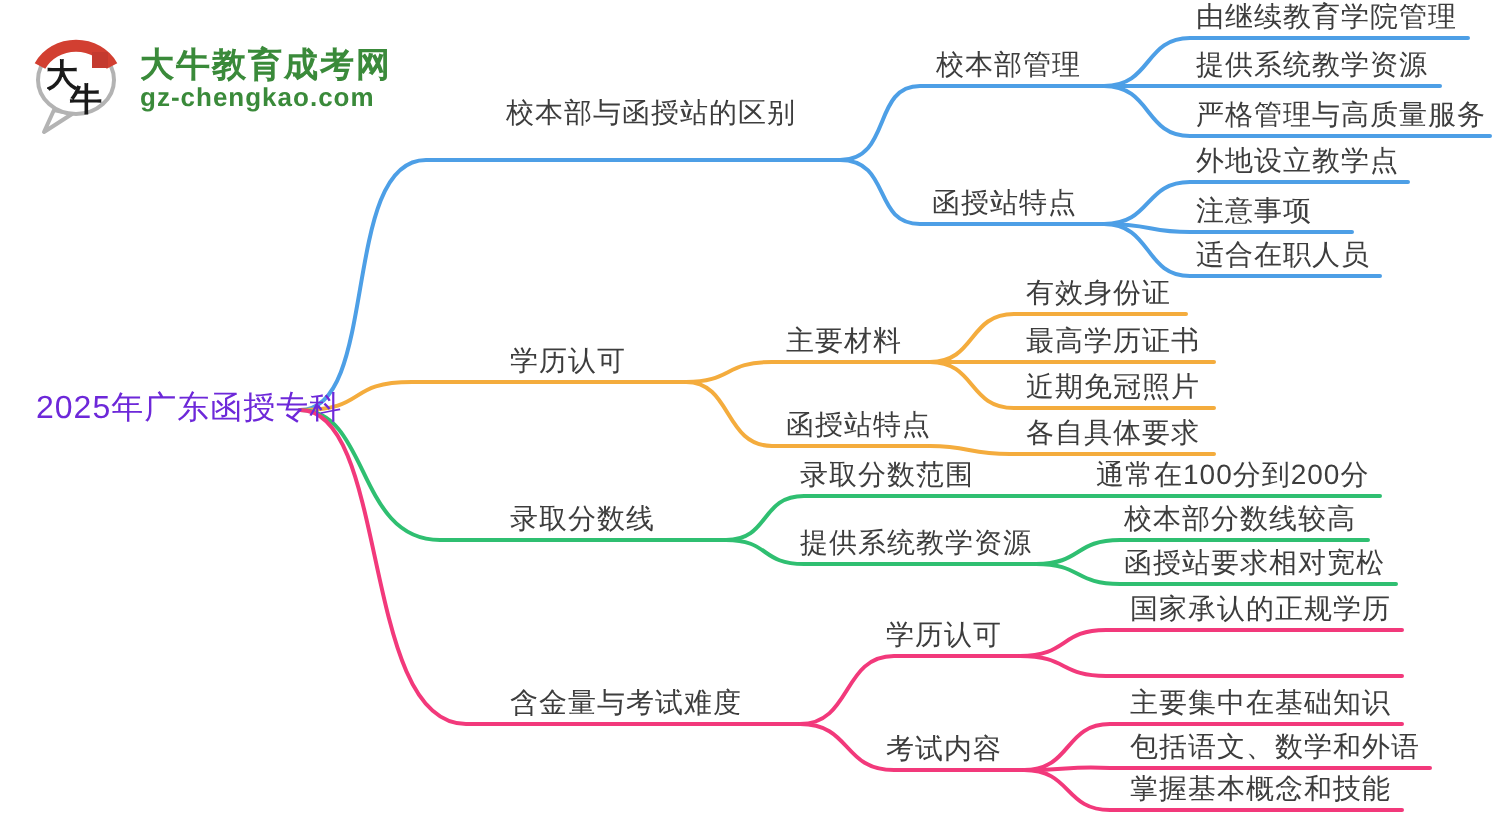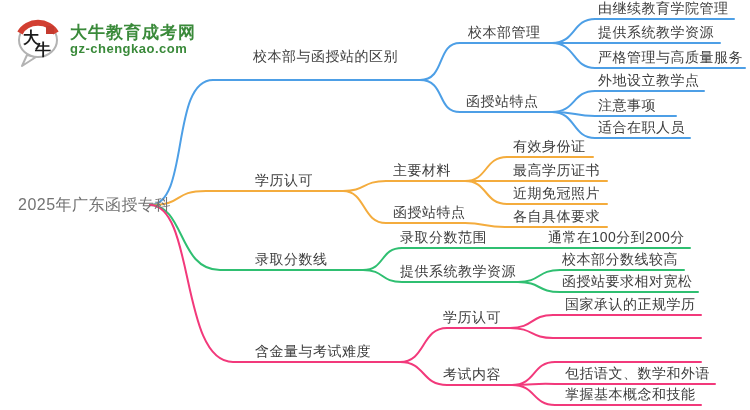--- a/index.html
+++ b/index.html
@@ -6,21 +6,21 @@
   #canvas{
     position:relative;width:750px;height:410px;background:#ffffff;
     font-family:"Liberation Sans","DejaVu Sans",sans-serif;overflow:hidden;
   }
   #wires{position:absolute;left:0;top:0;}
   .lbl{
     position:absolute;font-size:14px;line-height:15px;color:#3d3d3d;
     white-space:nowrap;letter-spacing:0.5px;
   }
   .root-lbl{
-    position:absolute;font-size:16px;line-height:18px;color:#737373;
+    position:absolute;font-size:16px;line-height:18px;color:#6d28d9;
     white-space:nowrap;letter-spacing:0.5px;
   }
   .logo{position:absolute;left:12px;top:12px;display:flex;align-items:center;gap:6px;}
   .logo-text{display:flex;flex-direction:column;line-height:1.15;}
   .logo-title{font-size:17px;font-weight:bold;color:#3a8a3a;letter-spacing:1px;}
   .logo-domain{font-size:13px;font-weight:bold;color:#3a8a3a;letter-spacing:0.5px;}
 </style>
 </head>
 <body>
 
@@ -105,16 +105,17 @@
   <span class="lbl" style="left:400px;top:230px">录取分数范围</span>
   <span class="lbl" style="left:548px;top:230px">通常在100分到200分</span>
   <span class="lbl" style="left:400px;top:264px">提供系统教学资源</span>
   <span class="lbl" style="left:562px;top:252px">校本部分数线较高</span>
   <span class="lbl" style="left:562px;top:274px">函授站要求相对宽松</span>
 
   <span class="lbl" style="left:255px;top:344px">含金量与考试难度</span>
   <span class="lbl" style="left:443px;top:310px">学历认可</span>
   <span class="lbl" style="left:565px;top:297px">国家承认的正规学历</span>
   <span class="lbl" style="left:443px;top:367px">考试内容</span>
+  <span class="lbl" style="left:565px;top:344px">主要集中在基础知识</span>
   <span class="lbl" style="left:565px;top:366px">包括语文、数学和外语</span>
   <span class="lbl" style="left:565px;top:387px">掌握基本概念和技能</span>
 
 </div>
 
 </body></html>

